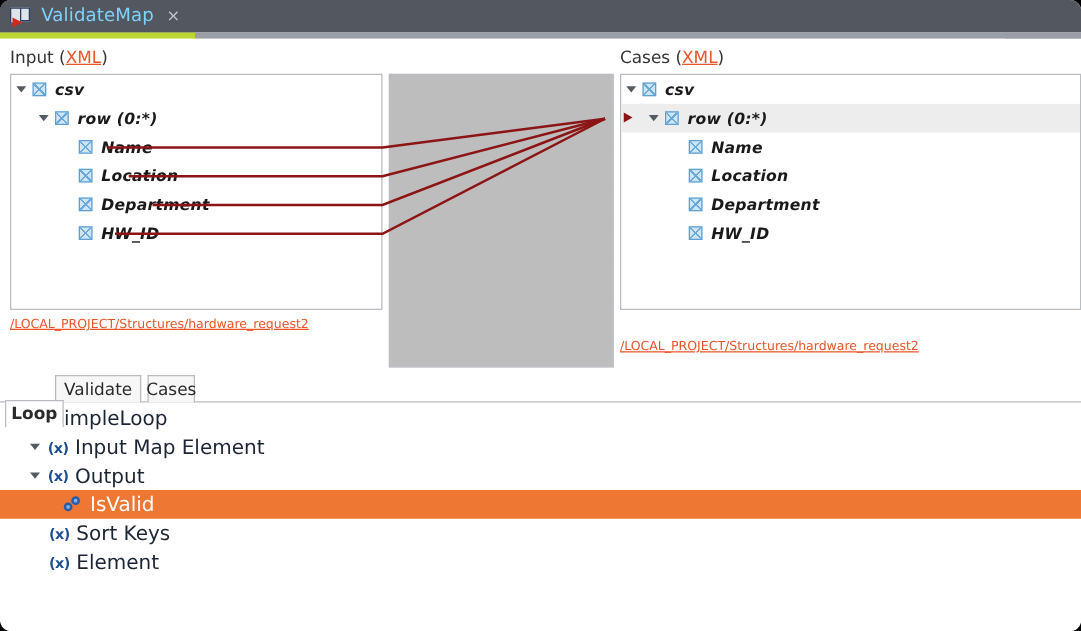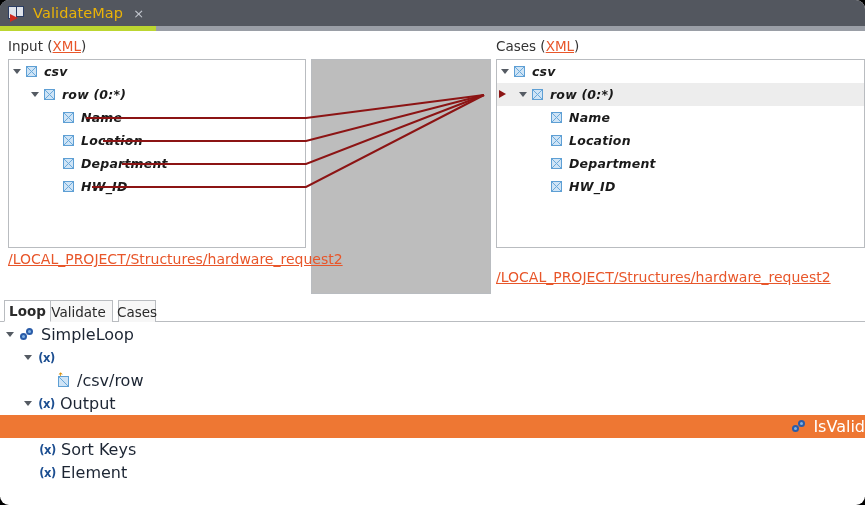--- a/index.html
+++ b/index.html
@@ -75,21 +75,21 @@
   }
   .tab-icon .arrow {
     position: absolute;
     left: 2px; top: 9px;
     width: 0; height: 0;
     border-top: 4px solid transparent;
     border-bottom: 4px solid transparent;
     border-left: 8px solid #d02a1e;
   }
   .tab-label {
-    color: #eab308;
+    color: #7dd3fc;
     font-size: 14.5px;
     margin-left: 9px;
     letter-spacing: .1px;
     white-space: nowrap;
   }
   .tab-close {
     color: #c3c7cf;
     font-size: 13px;
     margin-left: 10px;
     line-height: 1;
@@ -201,21 +201,21 @@
   #wires {
     position: absolute;
     left: 0; top: 0;
     width: 865px; height: 466px;
     pointer-events: none;
   }
 
   
   .pathlink {
     position: absolute;
-    font-size: 14px;
+    font-size: 10px;
     color: #e8562a;
     text-decoration: underline;
     cursor: pointer;
     line-height: 17px;
   }
   #input-path  { left: 8px;   top: 220px; width: 230px; }
   #output-path { left: 496px; top: 238px; }
 
   
   .tabstrip {
@@ -244,20 +244,21 @@
     background: #f7f7f7;
     cursor: pointer;
     padding: 0 7px;
     white-space: nowrap;
   }
   .btab.active {
     font-weight: bold;
     background: #ffffff;
     border-bottom: 1px solid #ffffff;
     z-index: 2;
+    margin-top: 20px;
   }
 
   
   .btree {
     position: absolute;
     left: 0; top: 292px;
     width: 865px; height: 174px;
     background: #ffffff;
   }
   .brow {
@@ -469,35 +470,28 @@
           <span class="btwist"></span>
           <span class="ic-chain">
             <i class="a"></i>
             <i class="b"></i>
           </span>
           <span class="blabel">SimpleLoop</span>
         </div>
         <div class="brow" style="padding-left: 24px;">
           <span class="btwist"></span>
           <span class="ic-fx">(x)</span>
-        </div>
-        <div class="brow" style="padding-left: 42px;">
-          <span class="btwist blank"></span>
-          <span class="ic-elem">
-            <span class="up">↑</span>
-            <span class="bx"></span>
-          </span>
-          <span class="blabel">/csv/row</span>
+          <span class="blabel">Input Map Element</span>
         </div>
         <div class="brow" style="padding-left: 24px;">
           <span class="btwist"></span>
           <span class="ic-fx">(x)</span>
           <span class="blabel">Output</span>
         </div>
-        <div class="brow sel" style="padding-left: 22px; justify-content: flex-end;">
+        <div class="brow sel" style="padding-left: 36px;">
           <span class="btwist blank"></span>
           <span class="ic-chain">
             <i class="a"></i>
             <i class="b"></i>
           </span>
           <span class="blabel">IsValid</span>
         </div>
         <div class="brow" style="padding-left: 24px;">
           <span class="btwist blank"></span>
           <span class="ic-fx">(x)</span>

